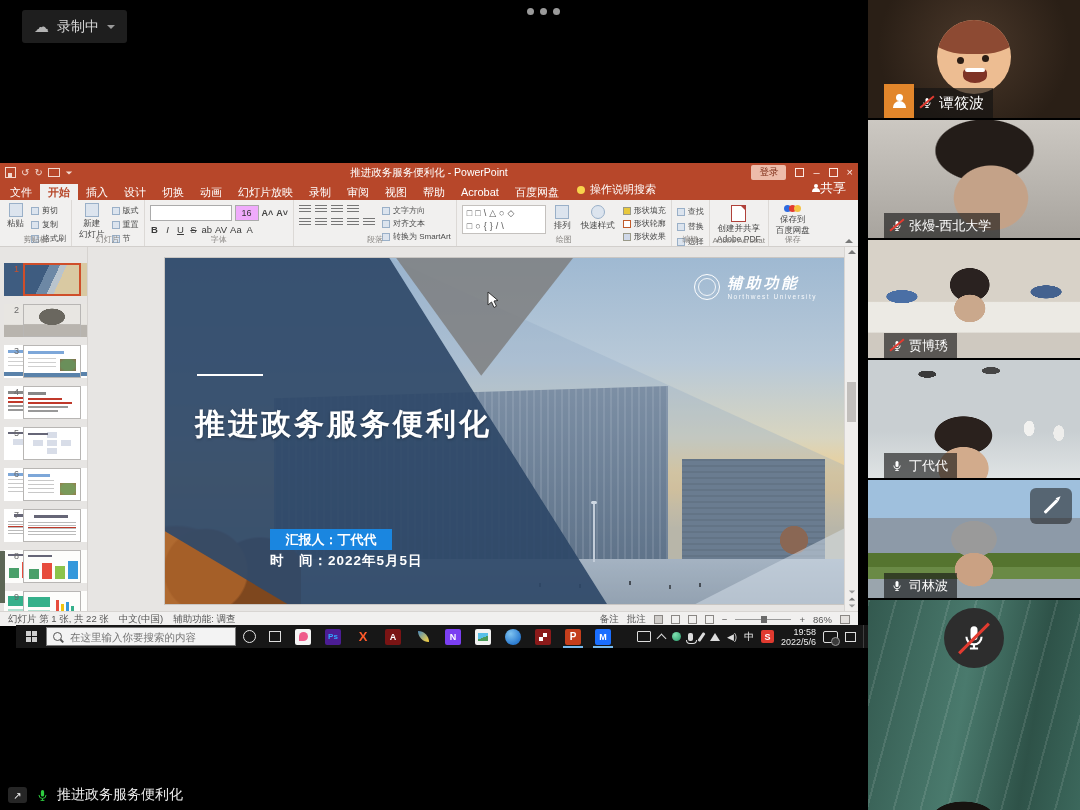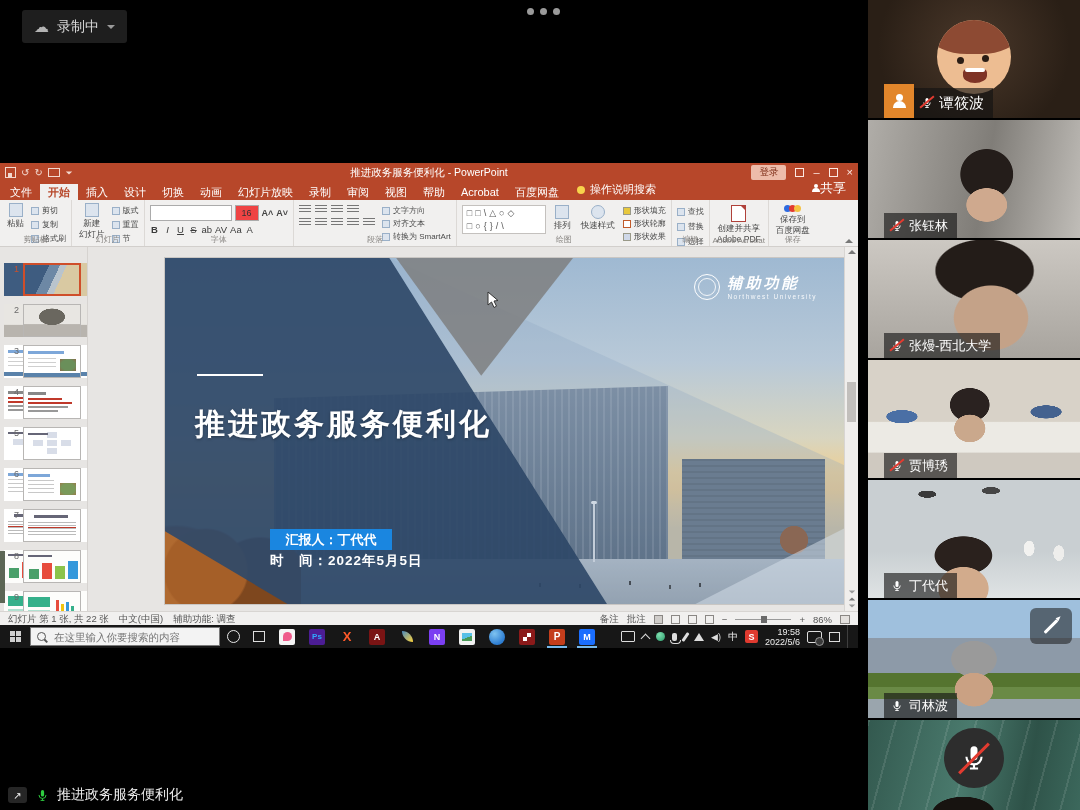--- a/index.html
+++ b/index.html
@@ -47,21 +47,21 @@
 .glabel{position:absolute;bottom:1px;left:0;right:0;text-align:center;font-size:8px;color:#8a8784;white-space:nowrap}
 .rgc{display:flex;gap:5px;align-items:flex-start}
 .bigbtn{display:flex;flex-direction:column;align-items:center;font-size:8.5px;color:#4a4a4a;gap:2px;padding:0 2px;text-align:center;line-height:9px}
 .smallcol{display:flex;flex-direction:column;gap:3px;padding-top:2px}
 .smallbtn{display:flex;align-items:center;gap:3px;font-size:8px;color:#4a4a4a;white-space:nowrap}
 .ic{width:14px;height:14px;background:#dce4ee;border:1px solid #9ab0c8;box-sizing:border-box}
 .ic8{width:8px;height:8px;background:#dce4ee;border:1px solid #9ab0c8;box-sizing:border-box;flex:none}
 .fg{display:flex;flex-direction:column;gap:3px;padding-top:2px}
 .fr{display:flex;align-items:center;gap:3px}
 .fontname{width:80px;height:14px;border:1px solid #ababab;background:#fff}
-.fontsize{width:22px;height:14px;border:1px solid #ababab;background:#ef4444;font-size:9px;color:#333;display:flex;align-items:center;justify-content:center}
+.fontsize{width:22px;height:14px;border:1px solid #ababab;background:#f0abfc;font-size:9px;color:#333;display:flex;align-items:center;justify-content:center}
 .aa{font-size:9px;color:#444;font-weight:bold}
 .fb{min-width:10px;text-align:center;font-size:9.5px;color:#3a3a3a}
 .fb.i-0{font-weight:bold}.fb.i-1{font-style:italic}.fb.i-2{text-decoration:underline}.fb.i-3{text-decoration:line-through}
 .pg{display:flex;gap:7px;padding-top:2px}
 .pcol{display:flex;flex-direction:column;gap:4px}
 .prow{display:flex;gap:4px}
 .licon{width:12px;height:9px;background:repeating-linear-gradient(#777 0 1px,transparent 1px 3px)}
 .tcol{display:flex;flex-direction:column;gap:2px;font-size:8px;color:#4a4a4a}
 .tcol>div{display:flex;align-items:center;gap:3px;white-space:nowrap}
 .shapesbox{width:84px;height:29px;background:#fff;border:1px solid #c4c1be;font-size:9px;color:#555;
@@ -124,21 +124,21 @@
 .sbot{position:absolute;bottom:3px;display:flex;flex-direction:column;align-items:center;gap:3px}
 
 .statusbar{height:14px;background:#f1f0ef;border-top:1px solid #d8d5d2;display:flex;align-items:center;font-size:9.5px;color:#555;padding:0 8px;gap:10px}
 .sbr{margin-left:auto;display:flex;align-items:center;gap:8px}
 .vbox{width:9px;height:9px;border:1px solid #8a8784;box-sizing:border-box}
 .vbox.on{background:#d0cdca}
 .ztrack{width:56px;height:1px;background:#9a9a9a;position:relative}
 .zthumb{position:absolute;left:46%;top:-3px;width:6px;height:7px;background:#6a6a6a}
 .fitbox{width:10px;height:9px;border:1px solid #8a8784;box-sizing:border-box;background:#e4e1de}
 
-.taskbar{left:0;top:625px;width:858px;height:23px;background:#171717;display:flex;align-items:center}
+.taskbar{left:16px;top:625px;width:858px;height:23px;background:#171717;display:flex;align-items:center}
 .startbtn{width:30px;height:23px;display:flex;align-items:center;justify-content:center}
 .winlogo{display:grid;grid-template-columns:5px 5px;grid-template-rows:5px 5px;gap:1px}
 .winlogo i{background:#cfcfcf;display:block}
 .searchbox{width:190px;height:19px;background:#f3f3f3;border:1px solid #7a7a7a;display:flex;align-items:center;gap:6px;padding:0 6px;box-sizing:border-box}
 .mag{width:7px;height:7px;border:1.5px solid #555;border-radius:50%;position:relative;flex:none}
 .mag::after{content:'';position:absolute;width:4px;height:1.5px;background:#555;transform:rotate(45deg);right:-3px;bottom:-1px}
 .searchbox input{border:none;background:transparent;font-size:10.5px;width:100%;outline:none;color:#444;font-family:inherit}
 .cortana{width:26px;display:flex;justify-content:center}
 .ccirc{width:11px;height:11px;border:1.5px solid #e8e8e8;border-radius:50%}
 .taskview{width:26px;display:flex;justify-content:center}
@@ -680,38 +680,20 @@
                 <path d="M5.5 11a6.5 6.5 0 0 0 13 0" stroke="#fff" stroke-width="1.8" fill="none"></path>
                 <path d="M12 17.5V21M8.5 21h7" stroke="#fff" stroke-width="1.8"></path>
               </svg>
               <span class="slash" style="display: block;"></span>
             </span>
             <span class="pname">谭筱波</span>
           </span>
         </div>
       </div>
 
-      <div class="tile i-1 mic-muted v-video">
-        <div class="vid"></div>
-
-        <div class="lrow">
-
-          <span class="nlabel">
-            <span class="micwrap">
-              <svg viewBox="0 0 24 24" width="12" height="14">
-                <path d="M12 2a3 3 0 0 1 3 3v6a3 3 0 0 1-6 0V5a3 3 0 0 1 3-3z" fill="#fff"></path>
-                <path d="M5.5 11a6.5 6.5 0 0 0 13 0" stroke="#fff" stroke-width="1.8" fill="none"></path>
-                <path d="M12 17.5V21M8.5 21h7" stroke="#fff" stroke-width="1.8"></path>
-              </svg>
-              <span class="slash" style="display: block;"></span>
-            </span>
-            <span class="pname">张钰林</span>
-          </span>
-        </div>
-      </div>
 
       <div class="tile i-2 mic-muted v-video">
         <div class="vid"></div>
 
         <div class="lrow">
 
           <span class="nlabel">
             <span class="micwrap">
               <svg viewBox="0 0 24 24" width="12" height="14">
                 <path d="M12 2a3 3 0 0 1 3 3v6a3 3 0 0 1-6 0V5a3 3 0 0 1 3-3z" fill="#fff"></path>

